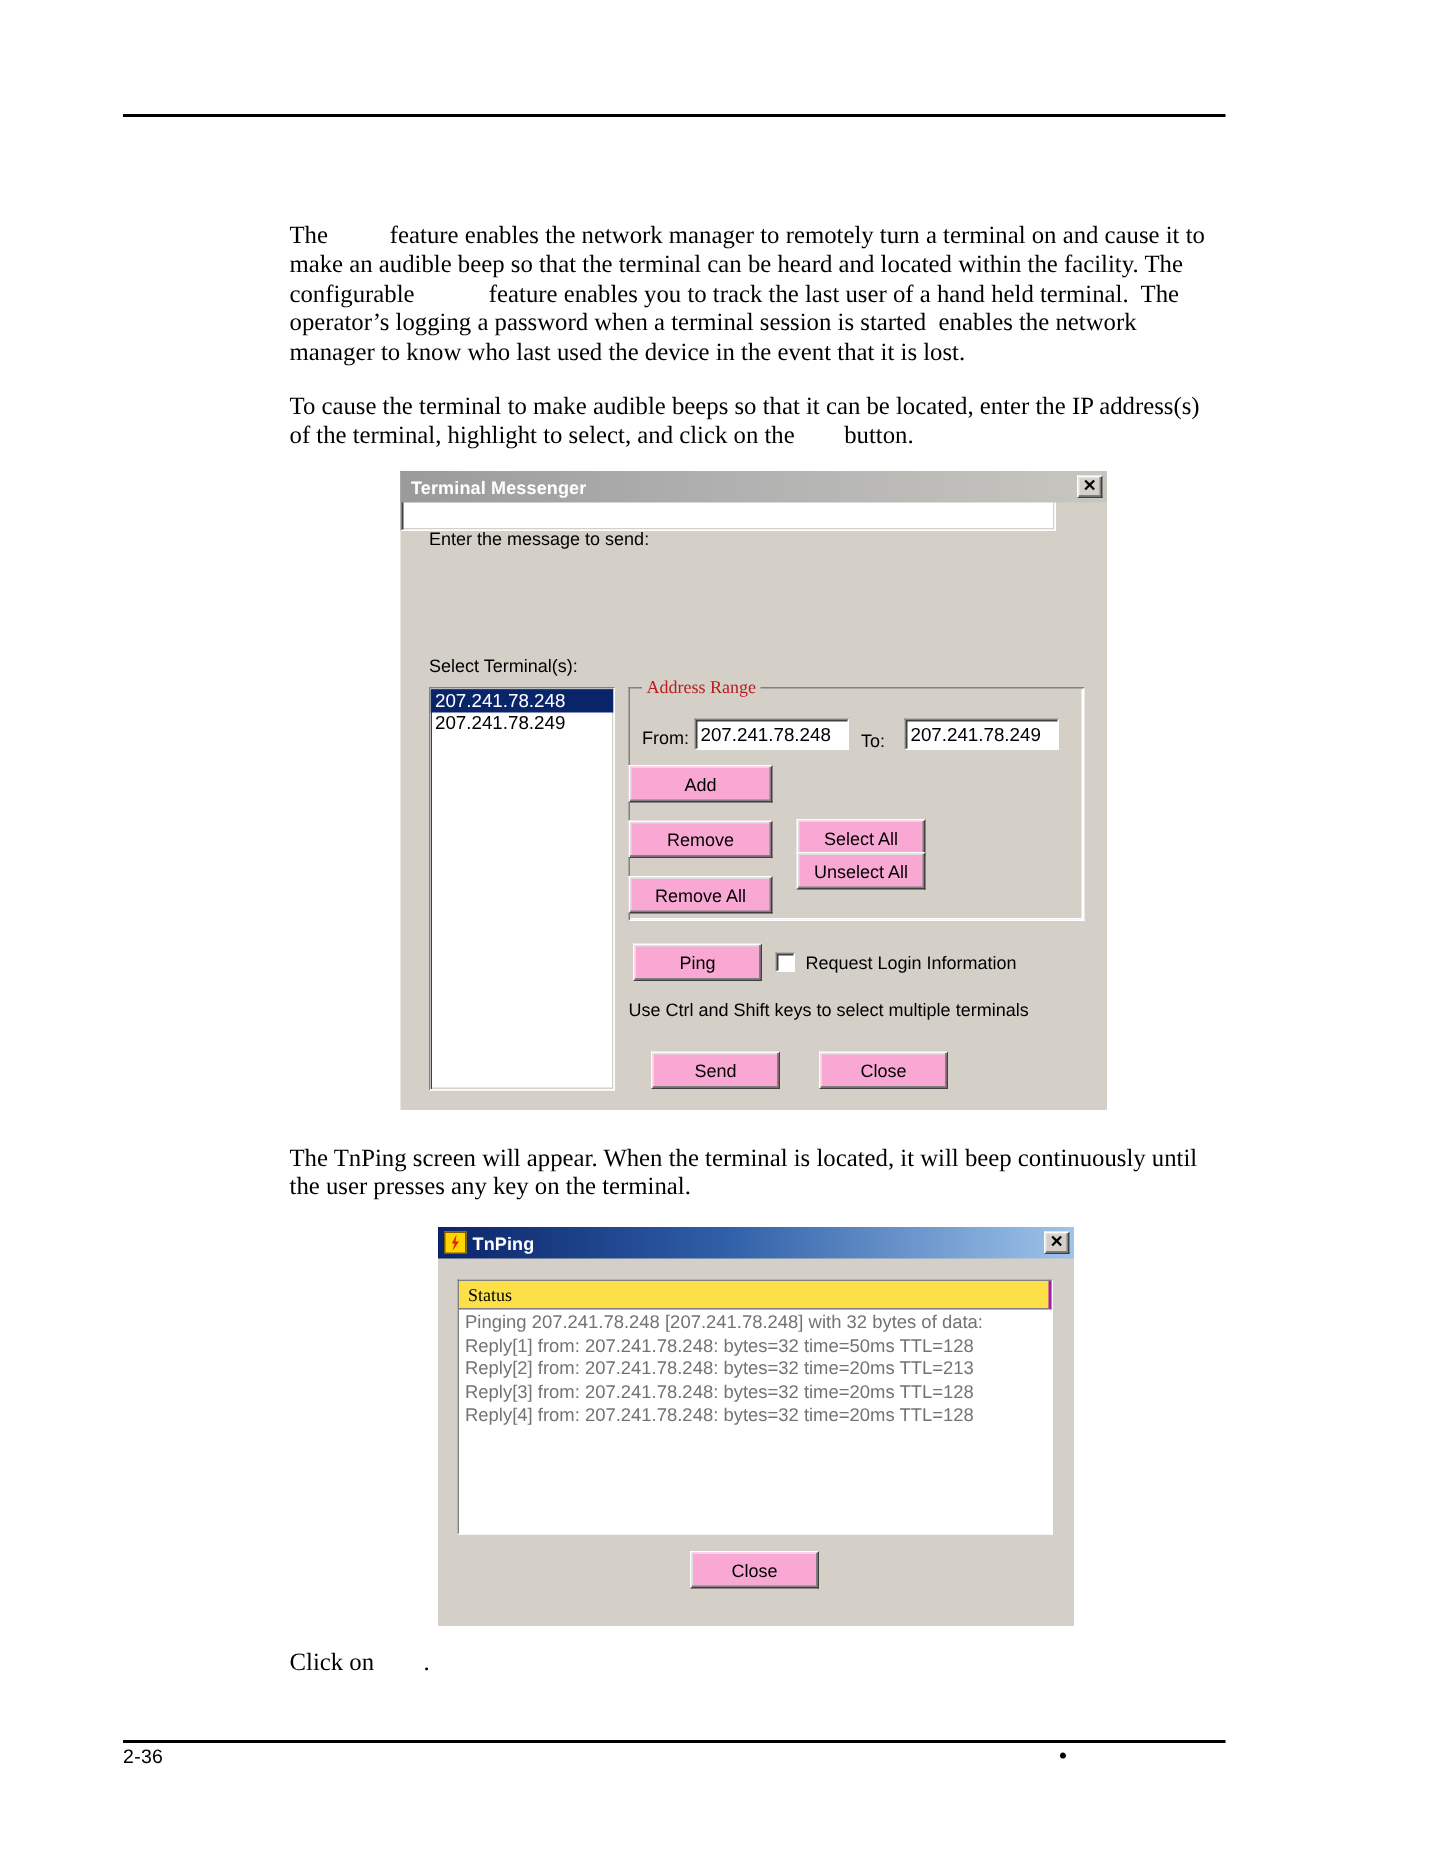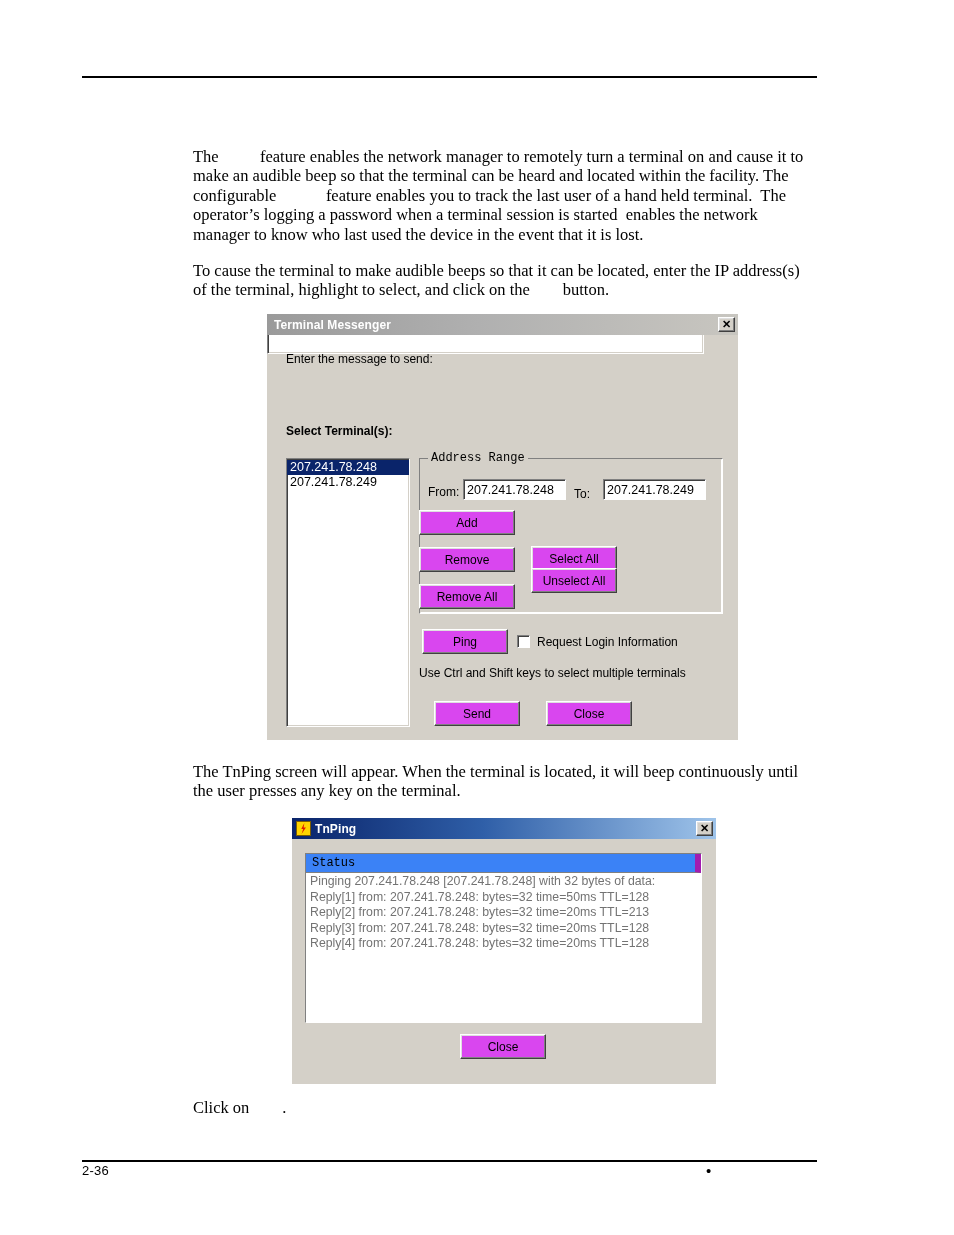--- a/index.html
+++ b/index.html
@@ -155,21 +155,21 @@
     border-top: 1px solid #808080;
     border-left: 1px solid #808080;
     border-right: 1px solid #ffffff;
     border-bottom: 1px solid #ffffff;
     box-shadow: inset 1px 1px 0 #404040, inset -1px -1px 0 #d4d0c8;
     box-sizing: border-box;
   }
 
   .btn {
     position: absolute;
-    background: #d946ef;
+    background: #f9a8d4;
     border-top: 1px solid #ffffff;
     border-left: 1px solid #ffffff;
     border-right: 1px solid #404040;
     border-bottom: 1px solid #404040;
     box-shadow: inset -1px -1px 0 #808080, inset 1px 1px 0 #dfdfdf;
     font-family: "Liberation Sans", sans-serif;
     font-size: 12px;
     color: #000;
     text-align: center;
     box-sizing: border-box;
@@ -214,23 +214,23 @@
     border-top-color: transparent;
     box-sizing: border-box;
     pointer-events: none;
   }
   .groupbox-title {
     position: absolute;
     top: -8px;
     left: 8px;
     background: #d4d0c8;
     padding: 0 3px;
-    font-family: Liberation Mono, monospace;
-    font-size: 12px;
-    color: #000000;
+    font-family: Liberation Serif, serif;
+    font-size: 12px;
+    color: #b91c1c;
     white-space: nowrap;
   }
 
   .listbox {
     position: absolute;
     overflow: hidden;
     padding: 1px 0 0 0;
   }
   .listbox-item {
     font-family: "Liberation Sans", sans-serif;
@@ -262,27 +262,27 @@
     position: absolute;
     border-top: 1px solid #808080;
     border-left: 1px solid #808080;
     border-right: 1px solid #ffffff;
     border-bottom: 1px solid #ffffff;
     background: #ffffff;
     box-sizing: border-box;
   }
   .status-header {
     height: 19px;
-    background: #3b82f6;
+    background: #fde047;
     border-bottom: 1px solid #808080;
-    border-right: 6px solid #a21caf;
+    border-right: 2px solid #a21caf;
     display: flex;
     align-items: center;
     padding-left: 6px;
-    font-family: Liberation Mono, monospace;
+    font-family: Liberation Serif, serif;
     font-size: 12px;
     box-sizing: border-box;
   }
   .status-lines {
     padding: 1px 0 0 4px;
   }
   .status-line {
     font-family: "Liberation Sans", sans-serif;
     font-size: 12.3px;
     line-height: 15.6px;
@@ -307,21 +307,21 @@
 
   <div class="titlebar titlebar-gray">
     <span class="title-text">Terminal Messenger</span>
     <div class="titlebar-close">✕</div>
   </div>
 
   <div class="lbl" style="left:19px; top:38px;">Enter the message to send:</div>
 
   <div class="sunken" style="left:19px; top:54px; width:437px; height:40px;"></div>
 
-  <div class="lbl" style="left:19px; top:110px;font-weight:bold;">Select Terminal(s):</div>
+  <div class="lbl" style="left:19px; top:123px;">Select Terminal(s):</div>
 
   <div class="sunken listbox" style="left:19px; top:144px; width:124px; height:269px;">
     <div class="listbox-item selected">207.241.78.248</div>
     <div class="listbox-item">207.241.78.249</div>
   </div>
 
   <div class="groupbox" style="left:152px; top:144px; width:304px; height:156px;">
     <div class="groupbox-inner"></div>
     <div class="groupbox-title">Address Range</div>
   </div>

